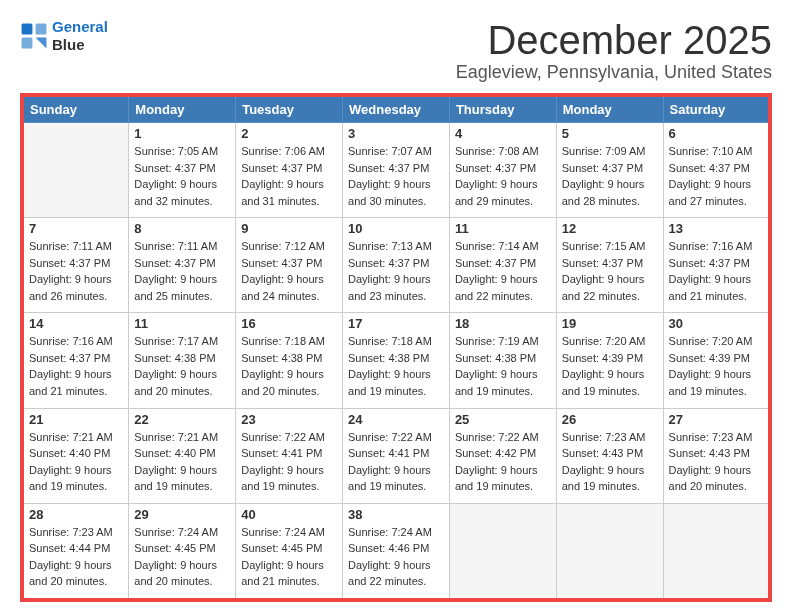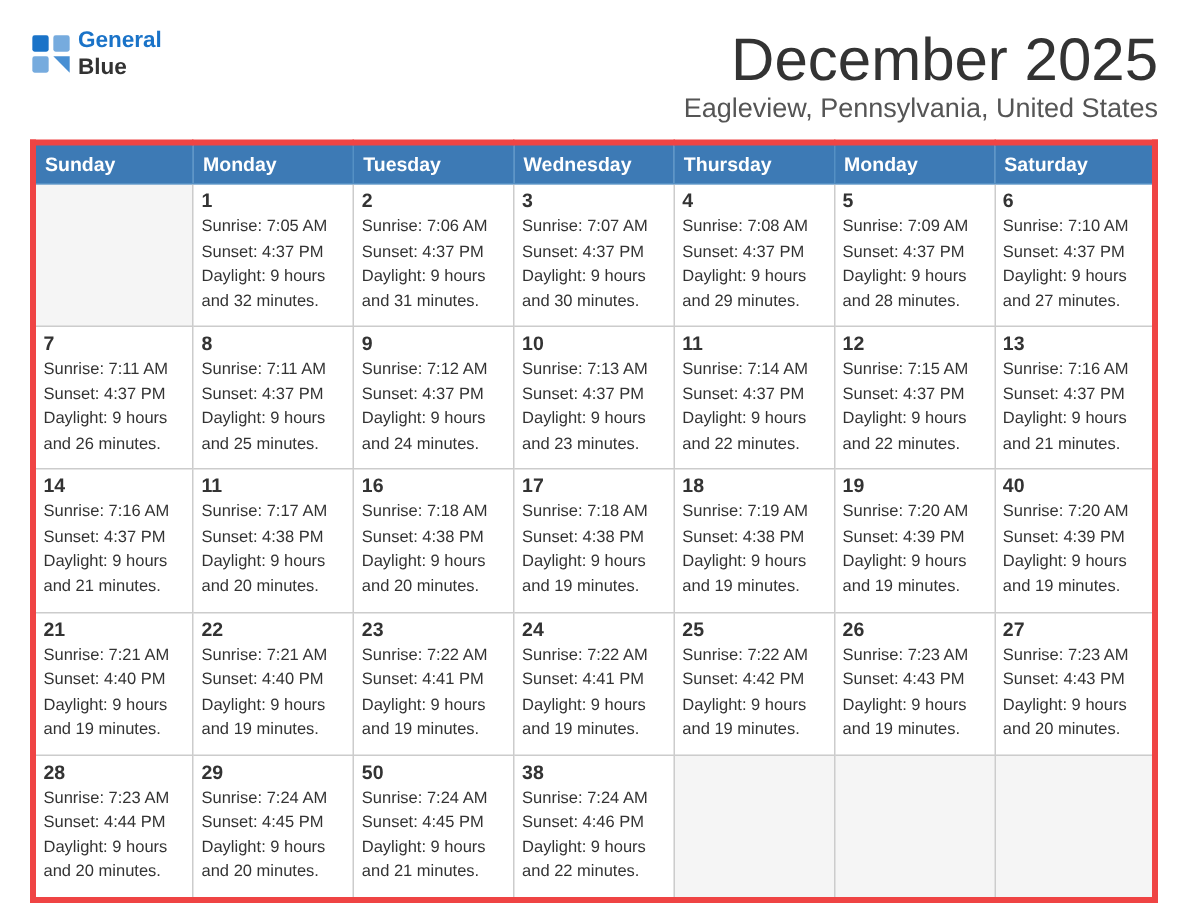--- a/index.html
+++ b/index.html
@@ -207,21 +207,21 @@
           </td>
           <td>
             <span class="day-number">18</span>
             <div class="day-info">Sunrise: 7:19 AM<br>Sunset: 4:38 PM<br>Daylight: 9 hours and 19 minutes.</div>
           </td>
           <td>
             <span class="day-number">19</span>
             <div class="day-info">Sunrise: 7:20 AM<br>Sunset: 4:39 PM<br>Daylight: 9 hours and 19 minutes.</div>
           </td>
           <td>
-            <span class="day-number">40</span>
+            <span class="day-number">30</span>
             <div class="day-info">Sunrise: 7:20 AM<br>Sunset: 4:39 PM<br>Daylight: 9 hours and 19 minutes.</div>
           </td>
         </tr>
         <tr>
           <td>
             <span class="day-number">21</span>
             <div class="day-info">Sunrise: 7:21 AM<br>Sunset: 4:40 PM<br>Daylight: 9 hours and 19 minutes.</div>
           </td>
           <td>
             <span class="day-number">22</span>
@@ -251,21 +251,21 @@
         <tr>
           <td>
             <span class="day-number">28</span>
             <div class="day-info">Sunrise: 7:23 AM<br>Sunset: 4:44 PM<br>Daylight: 9 hours and 20 minutes.</div>
           </td>
           <td>
             <span class="day-number">29</span>
             <div class="day-info">Sunrise: 7:24 AM<br>Sunset: 4:45 PM<br>Daylight: 9 hours and 20 minutes.</div>
           </td>
           <td>
-            <span class="day-number">50</span>
+            <span class="day-number">40</span>
             <div class="day-info">Sunrise: 7:24 AM<br>Sunset: 4:45 PM<br>Daylight: 9 hours and 21 minutes.</div>
           </td>
           <td>
             <span class="day-number">38</span>
             <div class="day-info">Sunrise: 7:24 AM<br>Sunset: 4:46 PM<br>Daylight: 9 hours and 22 minutes.</div>
           </td>
           <td class="empty"></td>
           <td class="empty"></td>
           <td class="empty"></td>
         </tr>

